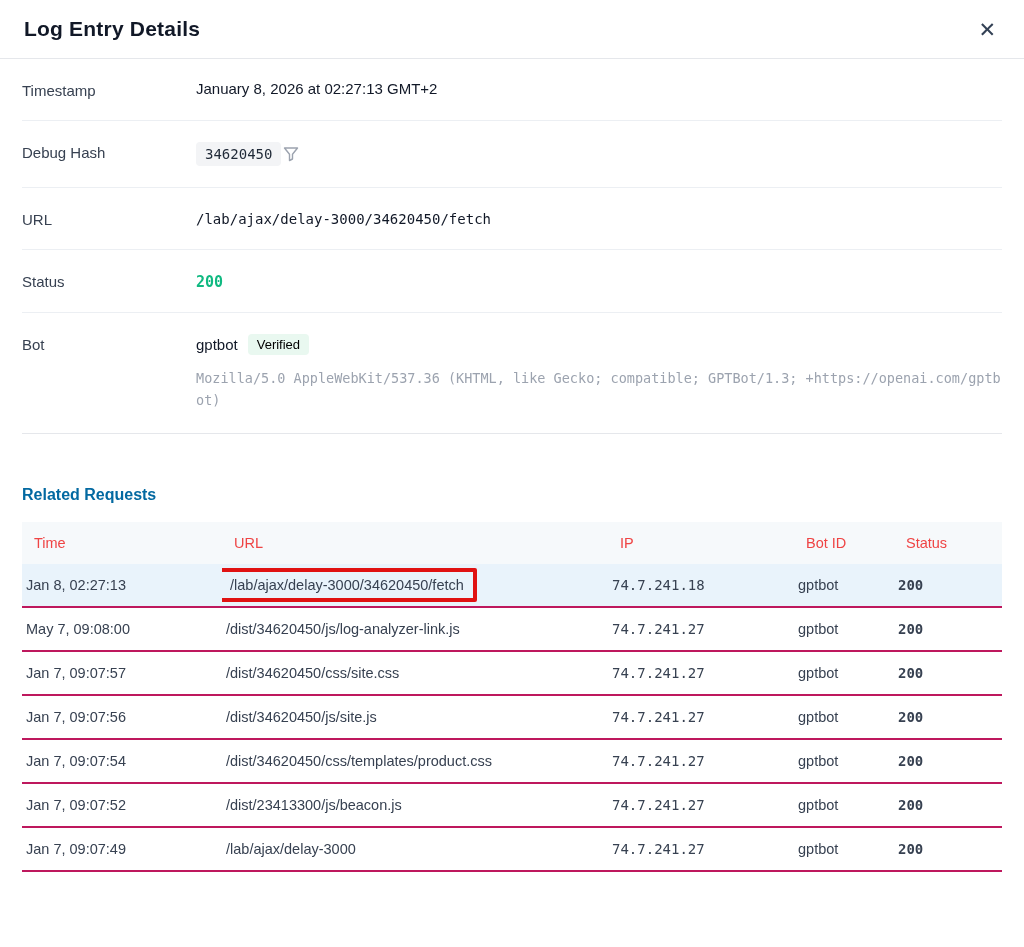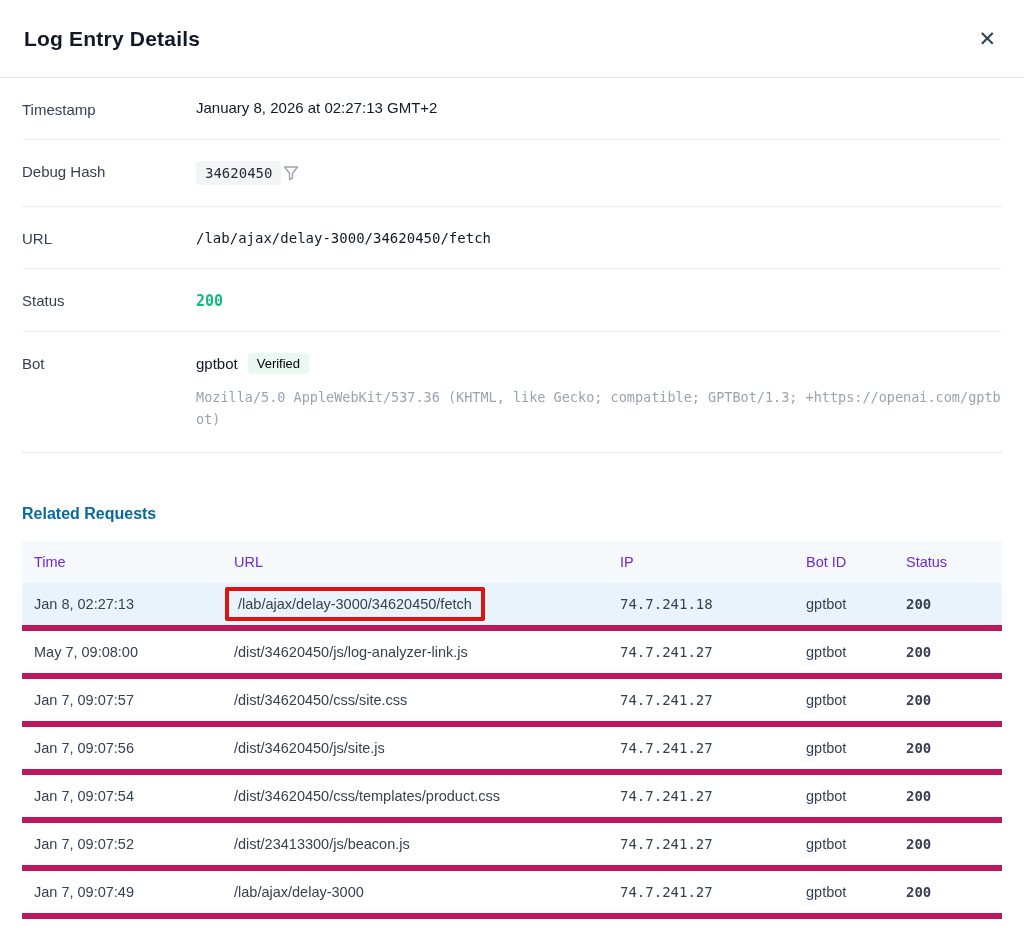--- a/index.html
+++ b/index.html
@@ -11,21 +11,21 @@
     color: #1f2937;
   }
   .modal { width: 1024px; background: #fff; }
 
   
   .modal-header {
     display: flex;
     align-items: center;
     justify-content: space-between;
     padding: 16px 24px;
-    height: 78px;
+    height: 59px;
     border-bottom: 1px solid #e5e7eb;
     gap: 6px;
   }
   .modal-title {
     font-size: 21px;
     font-weight: 700;
     color: #111827;
     letter-spacing: .2px;
   }
   .close-btn {
@@ -98,28 +98,28 @@
     margin: 28px 0 18px 0;
   }
   table.req-table {
     width: 100%;
     border-collapse: collapse;
     table-layout: fixed;
     font-size: 14.5px;
   }
   .req-table thead th {
     background: #f6f9fb;
-    color: #6d28d9;
+    color: #ef4444;
     font-weight: 400;
     text-align: left;
     padding: 13px 12px;
   }
   .req-table tbody td {
-    padding: 13px 12px;
-    border-bottom: 6px solid #be185d;
+    padding: 13px 4px;
+    border-bottom: 2px solid #be185d;
     color: #374151;
     overflow: hidden;
     white-space: nowrap;
   }
   .req-table tbody tr.highlight td { background: #e9f3fb; }
   .cell-ip { font-family: "DejaVu Sans Mono", monospace; font-size: 14px; color: #1f2937; }
   .cell-status { color: #10b981; font-weight: 700; font-family: "DejaVu Sans Mono", monospace; font-size: 14px; }
   .cell-url { color: #374151; }
   .red-box {
     display: inline-block;

